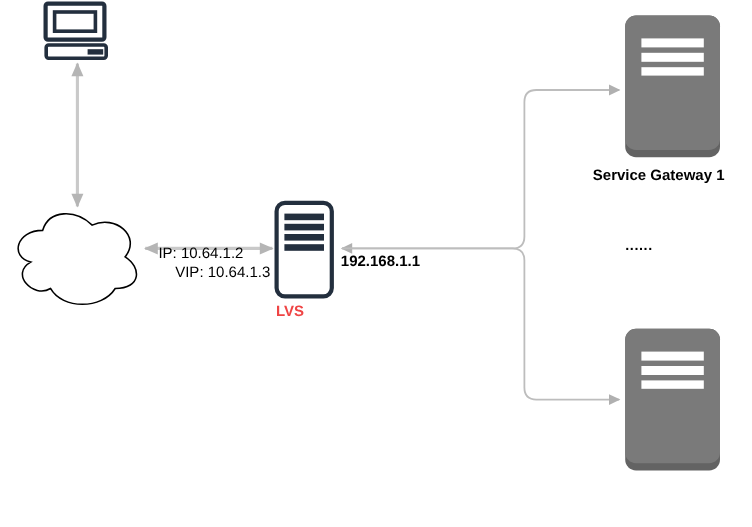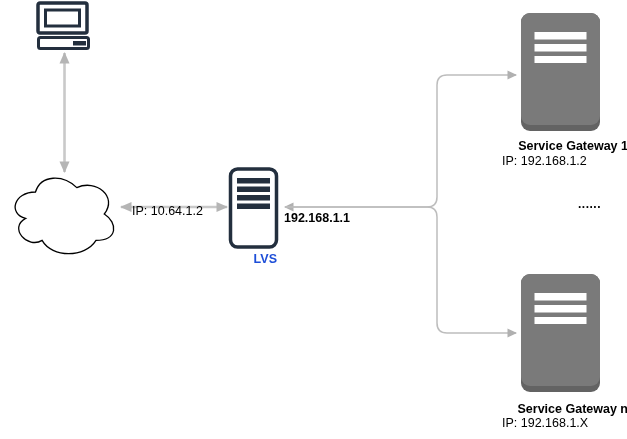--- a/index.html
+++ b/index.html
@@ -3,22 +3,22 @@
 <meta charset="utf-8">
 <style>
   html,body{margin:0;padding:0;background:#ffffff;}
   #canvas{
     position:relative;width:627px;height:439px;background:#ffffff;overflow:hidden;
     font-family:"Liberation Sans", sans-serif;color:#000;
   }
   #diagram-svg{position:absolute;left:0;top:0;}
   .lbl{position:absolute;font-size:12.5px;line-height:14px;white-space:nowrap;}
   .lbl.bold{font-weight:bold;}
-  .lbl.center{text-align:right;white-space:nowrap;}
-  .lvs-name{color:#1d4ed8;}
+  .lbl.center{text-align:left;white-space:nowrap;}
+  .lvs-name{color:#ef4444;}
   .dots{font-weight:bold;font-size:12px;letter-spacing:0.5px;}
 </style>
 </head>
 <body>
 
 <div id="canvas">
 
   <svg id="diagram-svg" width="627" height="439" viewBox="0 0 627 439">
     <defs>
       <marker id="ah-big" markerUnits="userSpaceOnUse" markerWidth="13" markerHeight="12" refX="11.5" refY="6" orient="auto-start-reverse">
@@ -78,25 +78,23 @@
     <g transform="translate(521,274)">
       <rect x="0" y="0" width="79" height="118" rx="9" fill="#636363"></rect>
       <rect x="0" y="0" width="79" height="112" rx="9" fill="#7A7A7A"></rect>
       <rect x="13.5" y="19" width="52" height="7.5" fill="#ffffff"></rect>
       <rect x="13.5" y="31" width="52" height="7.5" fill="#ffffff"></rect>
       <rect x="13.5" y="43" width="52" height="7" fill="#ffffff"></rect>
     </g>
   </svg>
 
   <div class="lbl" style="left:132px;top:204px;">IP: 10.64.1.2</div>
+  <div class="lbl" style="left:146px;top:220px;">VIP: 10.64.1.3</div>
   <div class="lbl bold center lvs-name" style="left:230px;top:252px;width:47px;">LVS</div>
 
   <div class="lbl" style="left:284px;top:211px;font-weight:bold;">192.168.1.1</div>
 
   <div class="lbl bold center" style="left:494px;top:139px;width:134px;">Service Gateway 1</div>
-  <div class="lbl" style="left:502px;top:154px;">IP: 192.168.1.2</div>
 
   <div class="lbl dots center" style="left:521px;top:197px;width:80px;">......</div>
 
-  <div class="lbl bold center" style="left:494px;top:402px;width:134px;">Service Gateway n</div>
-  <div class="lbl" style="left:502px;top:416px;">IP: 192.168.1.X</div>
 
 </div>
 
 </body></html>

